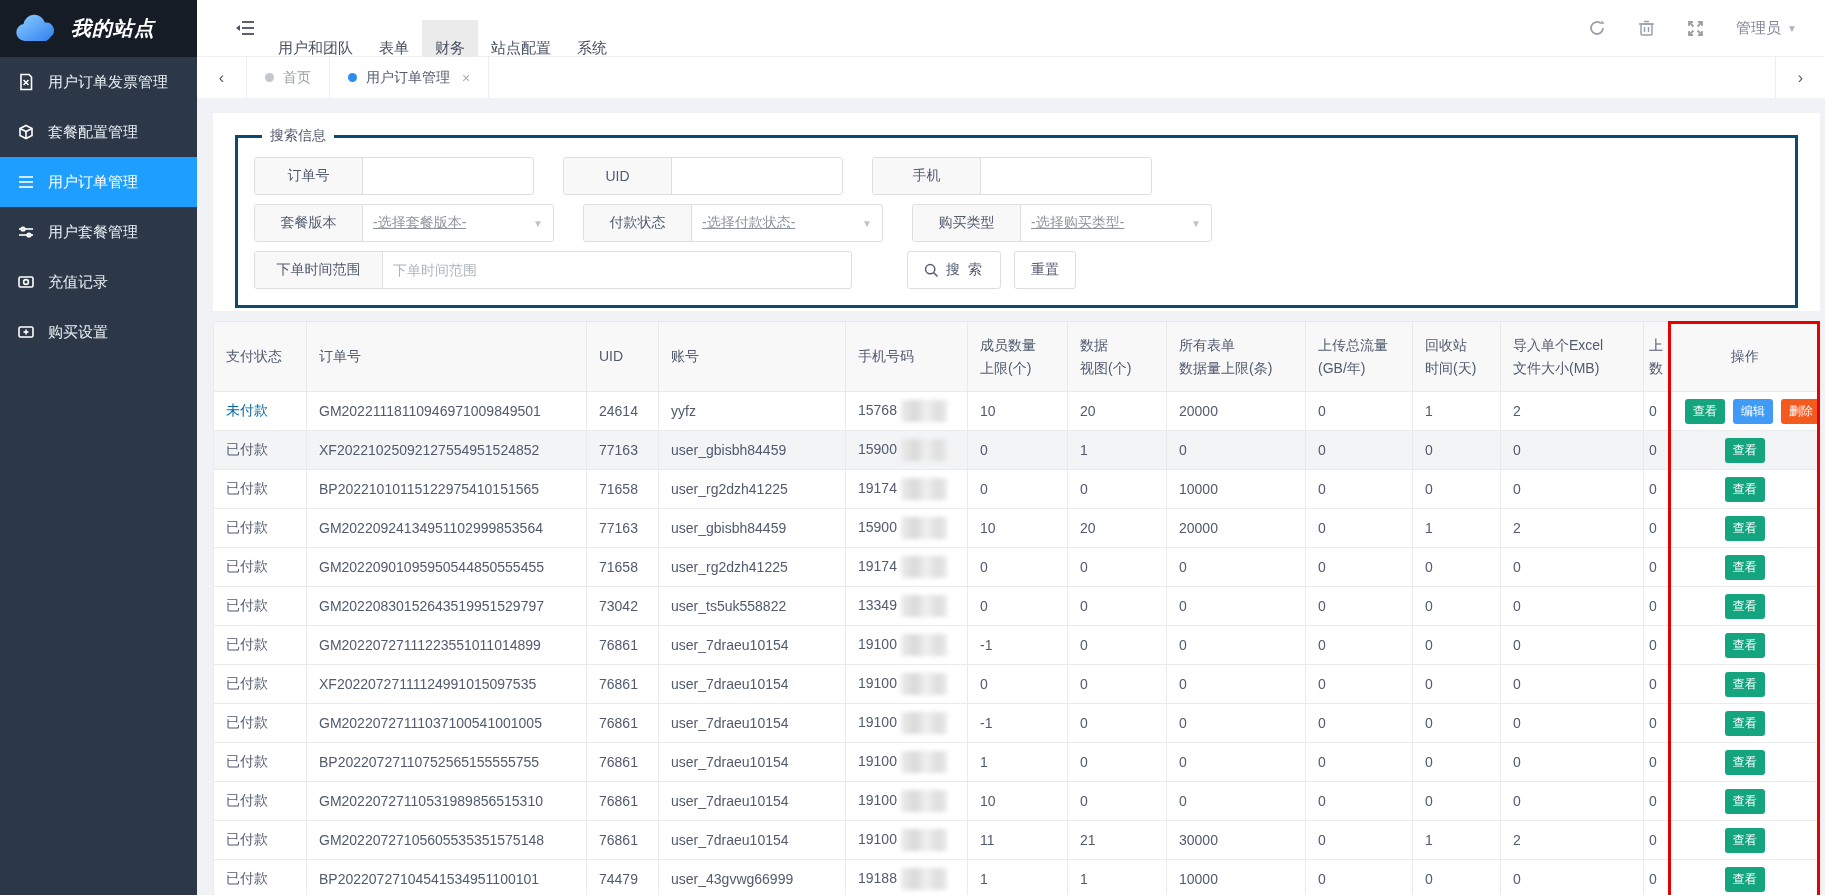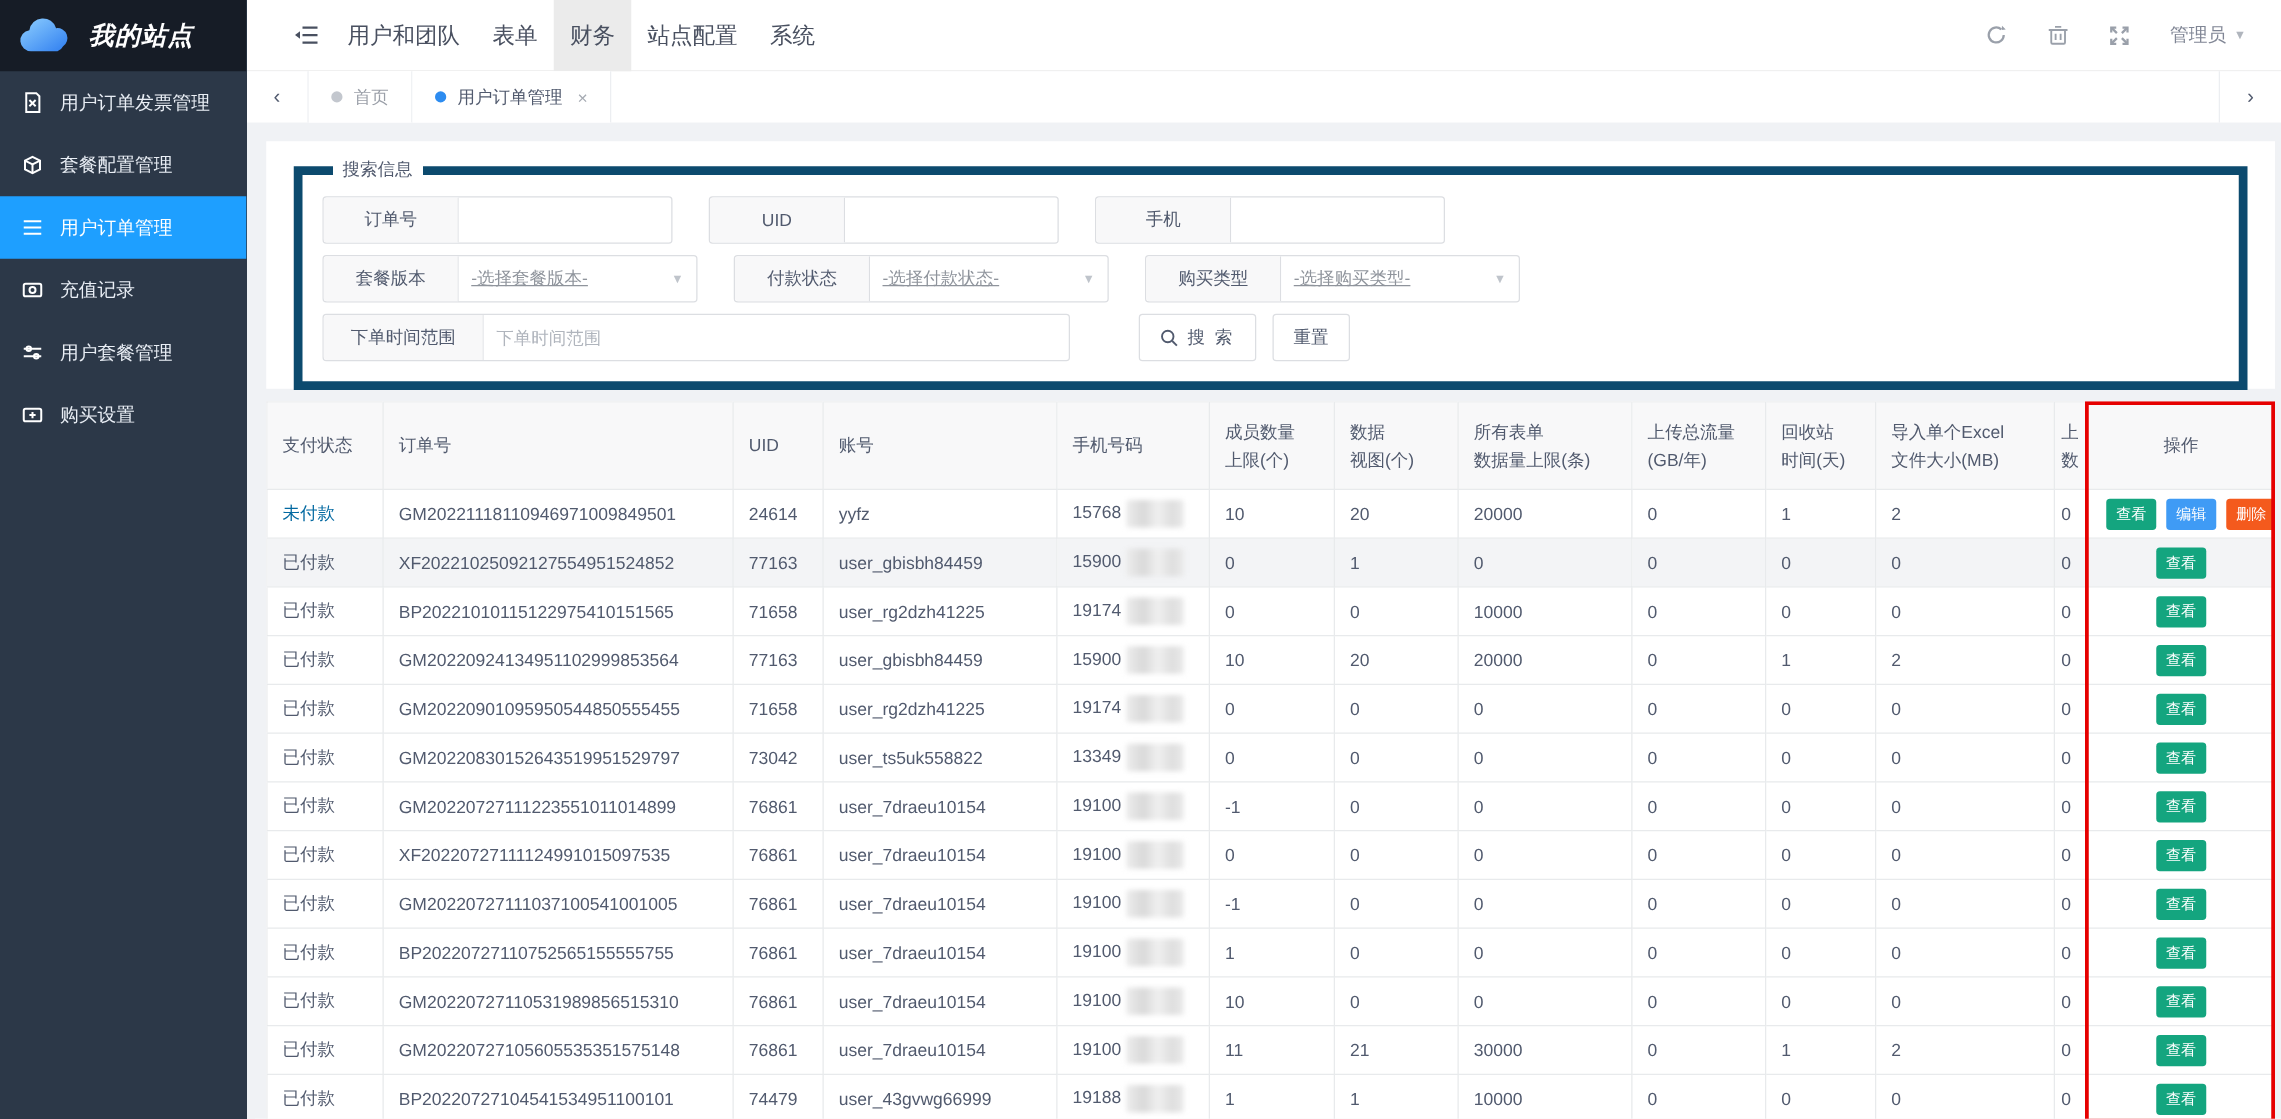--- a/index.html
+++ b/index.html
@@ -15,40 +15,40 @@
   .logo-text { color:#fff; font-size:20px; font-weight:bold; letter-spacing:1px; }
   .side-item { height:50px; display:flex; align-items:center; gap:13px; padding:0 17px; color:#e9eef5; font-size:15px; cursor:pointer; }
   .side-item.active { background:#1e9fff; color:#fff; }
   .side-item .icn { width:18px; height:18px; display:inline-flex; }
   .side-item svg { stroke:#fff; fill:none; stroke-width:1.6; }
   
   .main { margin-left:197px; }
   .topbar { height:57px; background:#fff; display:flex; align-items:center; border-bottom:1px solid #f0f0f0; }
   .collapse { margin-left:38px; display:flex; cursor:pointer; }
   .nav { display:flex; margin-left:10px; height:57px; }
-  .nav-item { padding:0 13px; height:57px; display:flex; align-items:center; font-size:18px; color:#495060; cursor:pointer; }
+  .nav-item { padding:0 13px; height:57px; display:flex; align-items:center; font-size:15px; color:#495060; cursor:pointer;margin-top:20px; }
   .nav-item.active { background:#ebebeb; }
   .top-right { margin-left:auto; display:flex; align-items:center; gap:32px; padding-right:28px; color:#9aa0aa; }
   .tool { display:flex; cursor:pointer; }
   .user-menu { display:flex; align-items:center; gap:6px; font-size:15px; color:#808695; cursor:pointer; }
   .caret-down { font-size:10px; color:#b0b5bd; }
   
   .tabbar { height:41px; background:#fff; display:flex; align-items:stretch; }
   .tab-nav-btn { width:50px; display:flex; align-items:center; justify-content:center; color:#515a6e; font-size:16px; cursor:pointer; }
   .tab-nav-btn.left { border-right:1px solid #eceef1; }
   .tab-nav-btn.right { border-left:1px solid #eceef1; margin-left:auto; }
   .tab { display:flex; align-items:center; gap:9px; padding:0 18px; border-right:1px solid #eceef1; font-size:14px; color:#9a9fa8; cursor:pointer; background:#fff; }
   .tab .dot { width:9px; height:9px; border-radius:50%; background:#c3c7ce; }
   .tab.active { color:#515a6e; }
   .tab.active .dot { background:#2d8cf0; }
   .tab-close { color:#a6abb3; margin-left:3px; font-size:14px; }
   
   .content { padding:15px 5px 0 16px; }
   .search-card { background:#fff; width:1607px; height:198px; padding-top:14px; }
-  fieldset.search-box { border:7px solid #0c4a6e; margin:0 22px; padding:12px 16px 16px; }
+  fieldset.search-box { border:3px solid #0c4a6e; margin:0 22px; padding:12px 16px 16px; }
   fieldset legend { font-size:14px; color:#515a6e; padding:0 8px; margin-left:8px; }
   .f-row { display:flex; align-items:center; margin-bottom:9px; }
   .f-row:last-child { margin-bottom:0; }
   .ig { display:flex; height:38px; border:1px solid #dcdee2; border-radius:3px; margin-right:29px; background:#fff; }
   .ig .lab { width:108px; min-width:108px; display:flex; align-items:center; justify-content:center; background:#f8f8f9; border-right:1px solid #dcdee2; color:#515a6e; font-size:14px; border-radius:3px 0 0 3px; }
   .ig input { border:none; outline:none; width:170px; padding:0 10px; font-size:14px; color:#515a6e; background:transparent; font-family:inherit; }
   .ig input::placeholder { color:#b0b5bd; }
   .ig.sel { cursor:pointer; }
   .ig.sel .val { width:160px; padding:0 10px; display:flex; align-items:center; font-size:14px; color:#8f949c;text-decoration:underline; }
   .ig.sel .caret { width:30px; display:flex; align-items:center; justify-content:center; color:#bfc4cb; font-size:10px; }
@@ -120,36 +120,36 @@
             <line x1="2" y1="4" x2="16" y2="4"></line>
             <line x1="2" y1="9" x2="16" y2="9"></line>
             <line x1="2" y1="14" x2="16" y2="14"></line>
           </svg>
         </span>
         <span>用户订单管理</span>
       </div>
       <div class="side-item">
         <span class="icn">
           <svg width="18" height="18" viewBox="0 0 18 18">
-            <rect x="2" y="4" width="14" height="10" rx="1.5"></rect>
-            <circle cx="9" cy="9" r="2.4"></circle>
-          </svg>
-        </span>
-        <span>充值记录</span>
-      </div>
-      <div class="side-item">
-        <span class="icn">
-          <svg width="18" height="18" viewBox="0 0 18 18">
             <line x1="2" y1="6" x2="16" y2="6"></line>
             <circle cx="6" cy="6" r="1.8"></circle>
             <line x1="2" y1="12" x2="16" y2="12"></line>
             <circle cx="12" cy="12" r="1.8"></circle>
           </svg>
         </span>
         <span>用户套餐管理</span>
+      </div>
+      <div class="side-item">
+        <span class="icn">
+          <svg width="18" height="18" viewBox="0 0 18 18">
+            <rect x="2" y="4" width="14" height="10" rx="1.5"></rect>
+            <circle cx="9" cy="9" r="2.4"></circle>
+          </svg>
+        </span>
+        <span>充值记录</span>
       </div>
       <div class="side-item">
         <span class="icn">
           <svg width="18" height="18" viewBox="0 0 18 18">
             <rect x="2" y="4" width="14" height="10" rx="1.5"></rect>
             <path d="M6.5 9 h5"></path>
             <path d="M9 6.5 v5"></path>
           </svg>
         </span>
         <span>购买设置</span>

